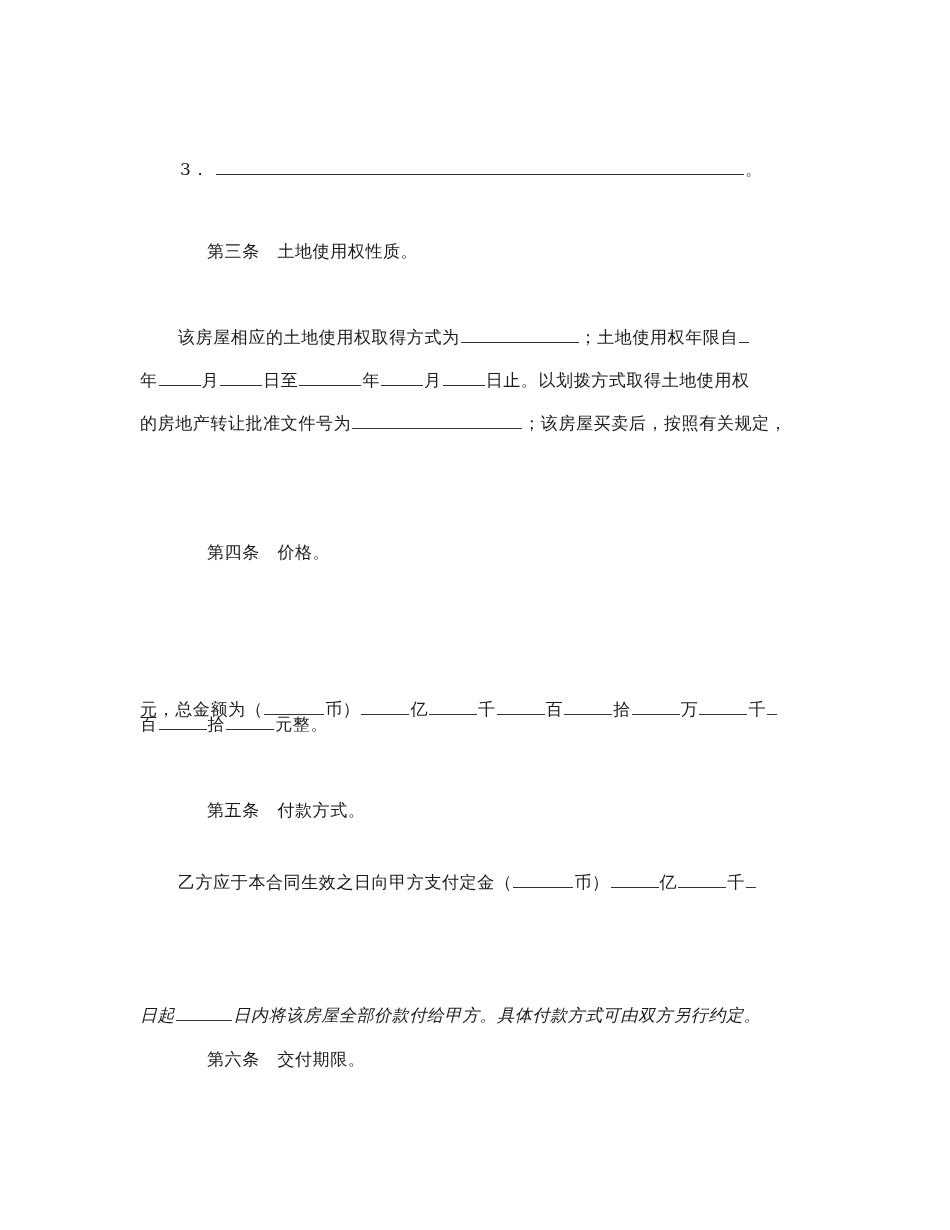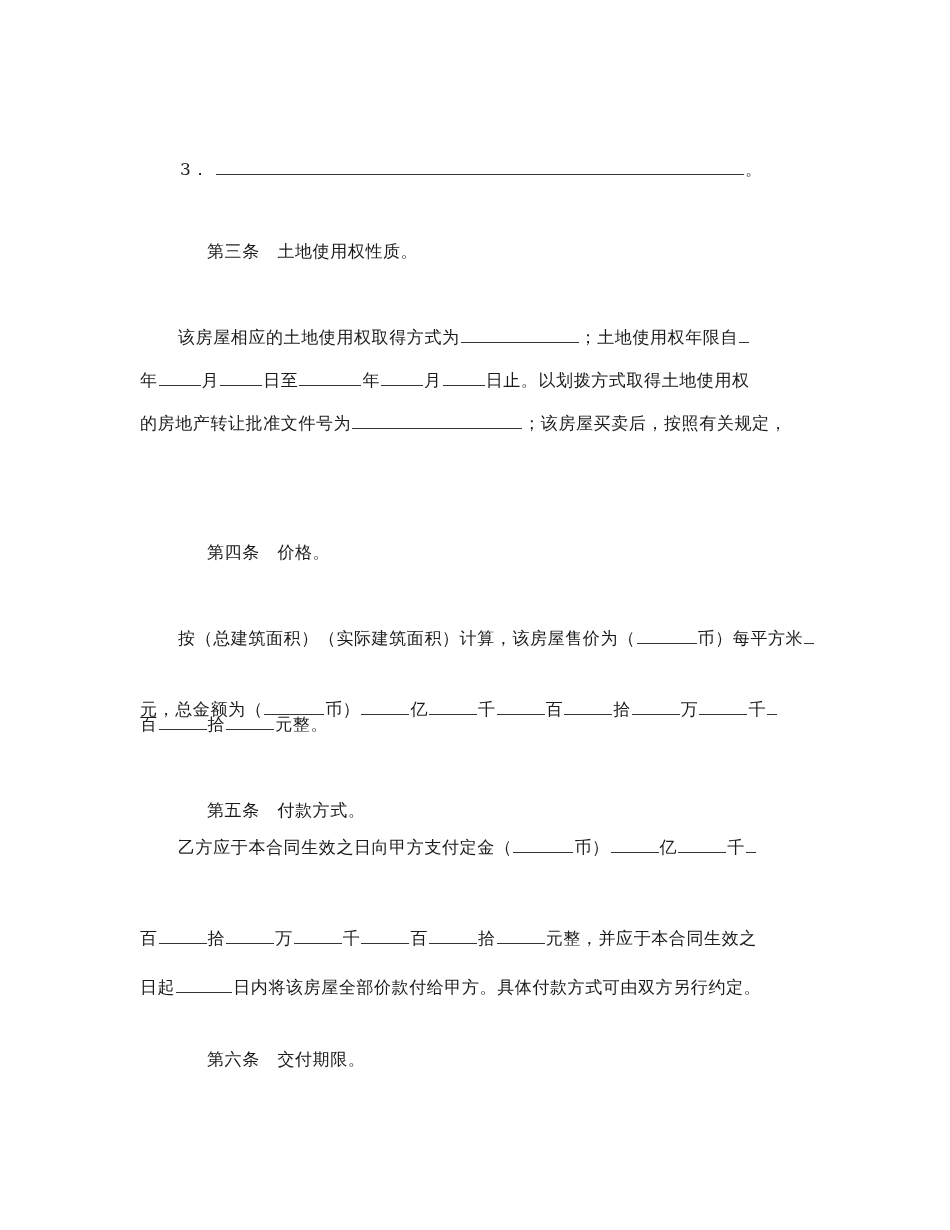--- a/index.html
+++ b/index.html
@@ -31,41 +31,35 @@
     <span>年</span><span class="u" style="width:42px;"></span><span>月</span><span class="u" style="width:42px;"></span><span>日至</span><span class="u" style="width:62px;"></span><span>年</span><span class="u" style="width:42px;"></span><span>月</span><span class="u" style="width:42px;"></span><span>日止。以划拨方式取得土地使用权</span>
   </div>
 
   <div class="line" style="top:412px;">
     <span>的房地产转让批准文件号为</span><span class="u" style="width:170px;"></span><span>；该房屋买卖后，按照有关规定，</span>
   </div>
 
 
   <div class="line heading" style="top:541px;">第四条　价格。</div>
 
-  <div class="line indent" style="top:627px;">
-    <span>按（总建筑面积）（实际建筑面积）计算，该房屋售价为（</span><span class="u" style="width:60px;"></span><span>币）每平方米</span><span class="u" style="width:10px;"></span>
-  </div>
 
   <div class="line" style="top:670px;margin-top:28px;">
     <span>元，总金额为（</span><span class="u" style="width:60px;"></span><span>币）</span><span class="u" style="width:48px;"></span><span>亿</span><span class="u" style="width:48px;"></span><span>千</span><span class="u" style="width:48px;"></span><span>百</span><span class="u" style="width:48px;"></span><span>拾</span><span class="u" style="width:48px;"></span><span>万</span><span class="u" style="width:48px;"></span><span>千</span><span class="u" style="width:10px;"></span>
   </div>
 
   <div class="line" style="top:713px;">
     <span>百</span><span class="u" style="width:48px;"></span><span>拾</span><span class="u" style="width:48px;"></span><span>元整。</span>
   </div>
 
   <div class="line heading" style="top:799px;">第五条　付款方式。</div>
 
-  <div class="line indent" style="top:836px;">
+  <div class="line indent" style="top:871px;">
     <span>乙方应于本合同生效之日向甲方支付定金（</span><span class="u" style="width:60px;"></span><span>币）</span><span class="u" style="width:48px;"></span><span>亿</span><span class="u" style="width:48px;"></span><span>千</span><span class="u" style="width:10px;"></span>
   </div>
 
-  <div class="line" style="top:927px;">
-    <span>百</span><span class="u" style="width:48px;"></span><span>拾</span><span class="u" style="width:48px;"></span><span>万</span><span class="u" style="width:48px;"></span><span>千</span><span class="u" style="width:48px;"></span><span>百</span><span class="u" style="width:48px;"></span><span>拾</span><span class="u" style="width:48px;"></span><span>元整，并应于本合同生效之</span>
-  </div>
 
-  <div class="line" style="top:976px;">
+  <div class="line" style="top:1004px;font-style:italic;">
     <span>日起</span><span class="u" style="width:56px;"></span><span>日内将该房屋全部价款付给甲方。具体付款方式可由双方另行约定。</span>
   </div>
 
   <div class="line heading" style="top:1049px;font-family:Liberation Serif, serif;">第六条　交付期限。</div>
 
 </div>
 
 </body></html>

